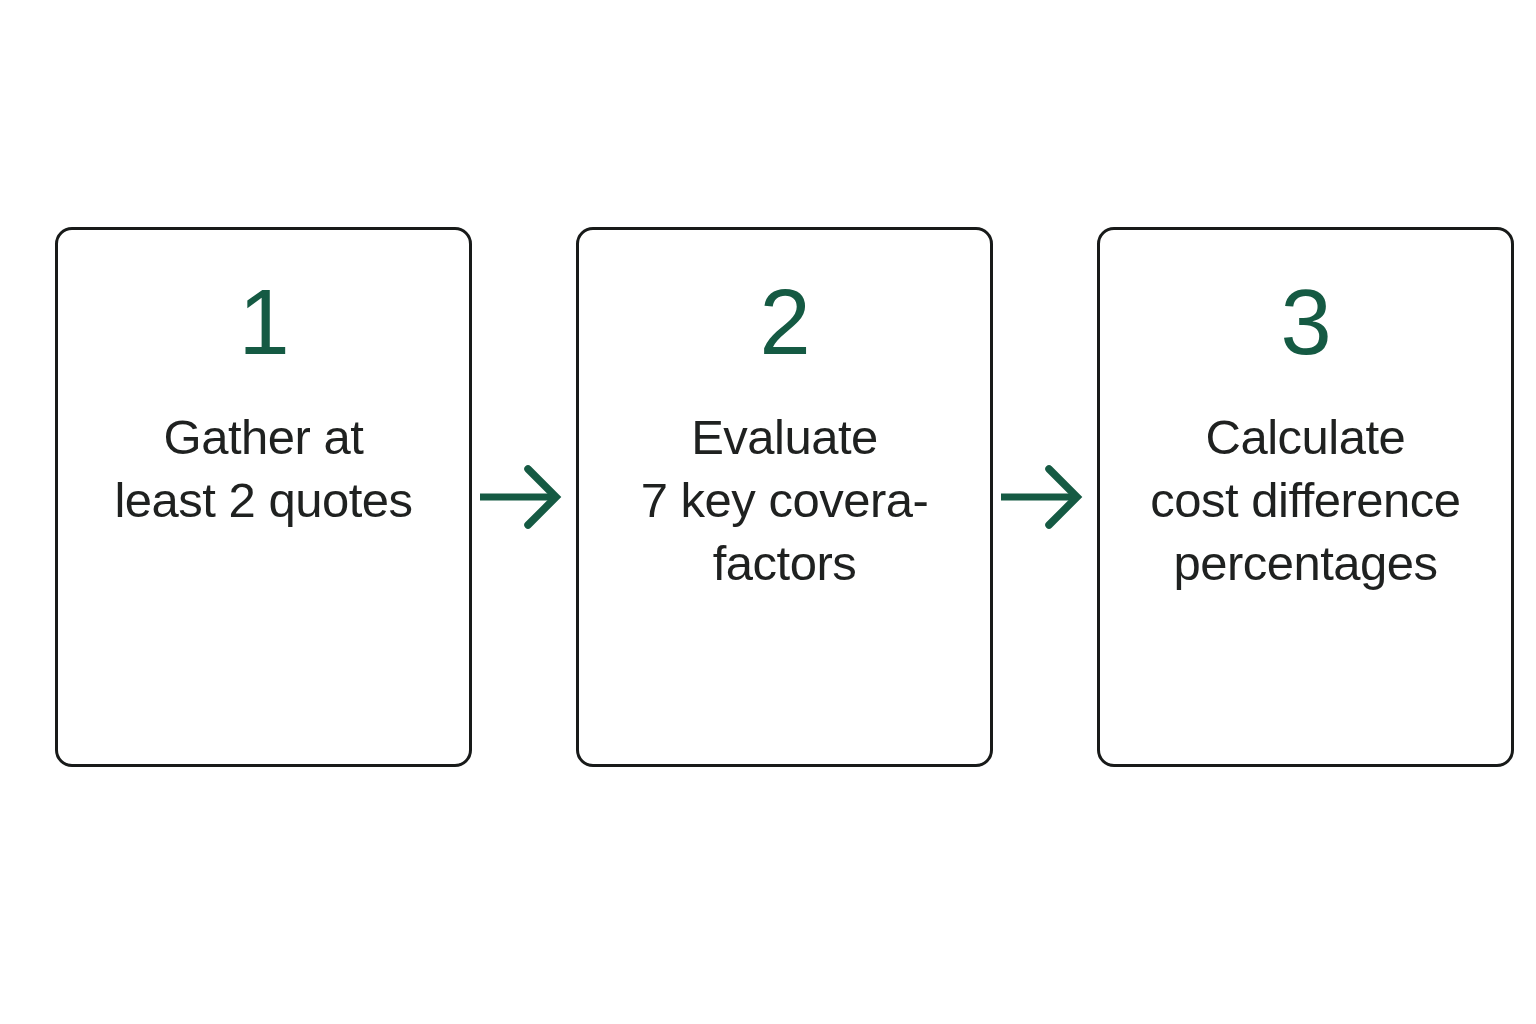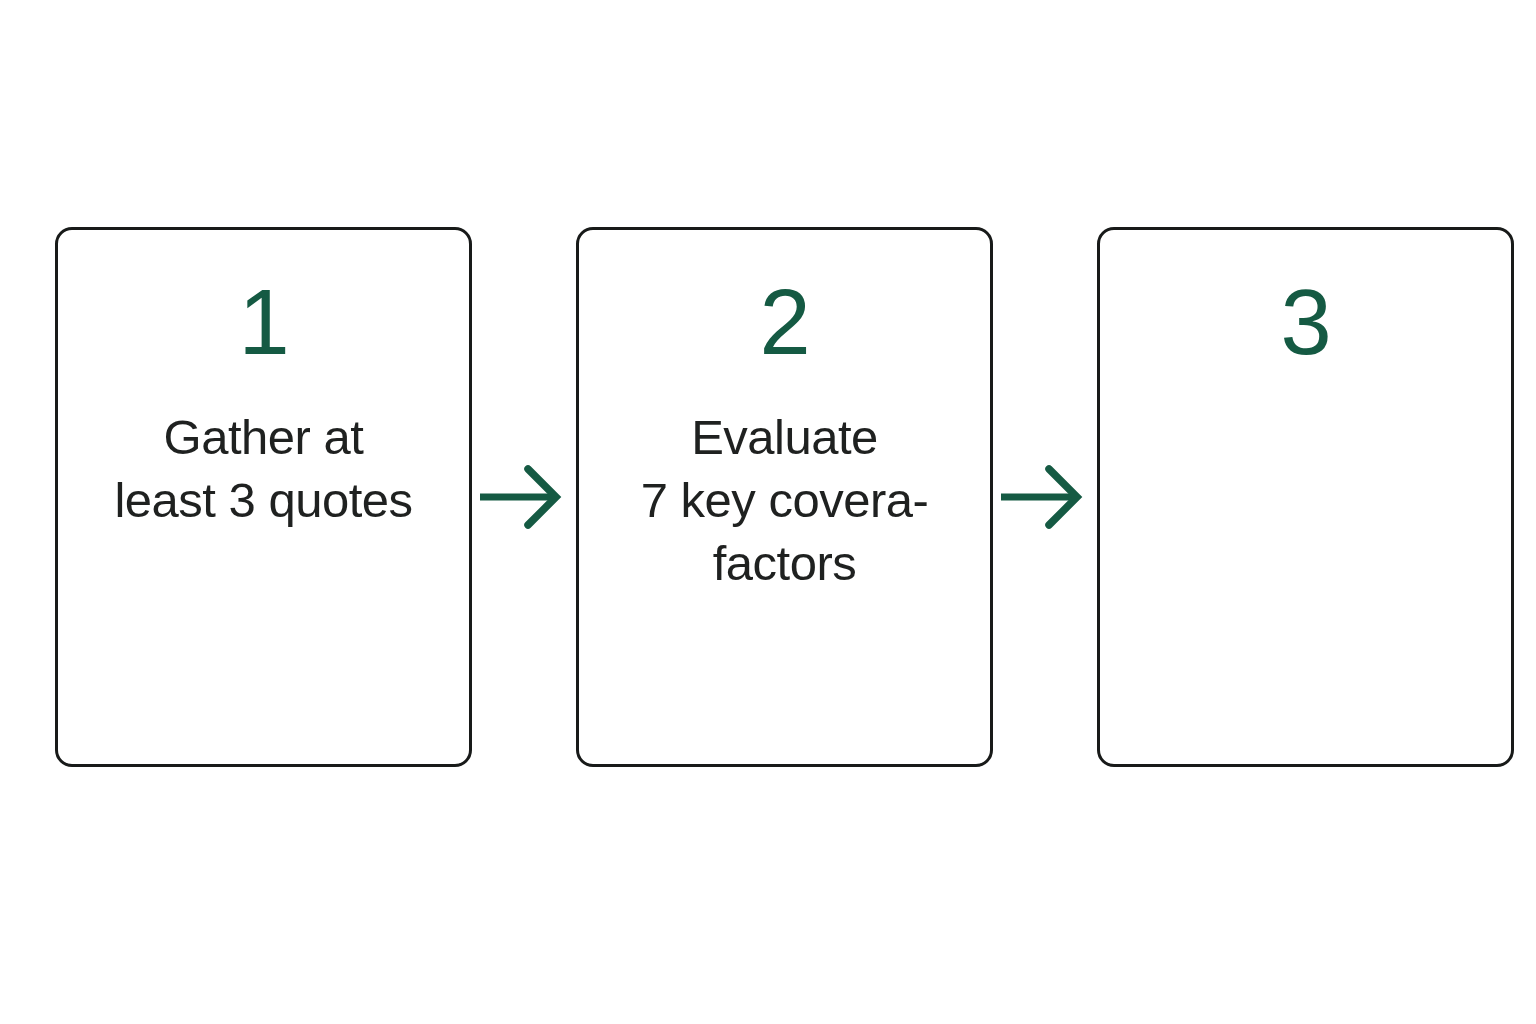--- a/index.html
+++ b/index.html
@@ -94,21 +94,21 @@
 </head>
 <body>
 
 <div id="canvas">
 
   <div class="flow-row">
 
     <div class="step-card">
       <span class="step-number">1</span>
       <span class="step-text">Gather at
-least 3 quotes</span>
+least 2 quotes</span>
     </div>
 
     <div class="arrow-connector">
       <svg viewBox="0 0 88 72">
         <path d="M 0 36 L 72 36" stroke="#155a43" stroke-width="7" fill="none" stroke-linecap="butt"></path>
         <path d="M 48 8 L 76 36 L 48 64" stroke="#155a43" stroke-width="7.5" fill="none" stroke-linecap="round" stroke-linejoin="miter"></path>
       </svg>
     </div>
 
     <div class="step-card">
@@ -120,16 +120,19 @@
 
     <div class="arrow-connector">
       <svg viewBox="0 0 88 72">
         <path d="M 0 36 L 72 36" stroke="#155a43" stroke-width="7" fill="none" stroke-linecap="butt"></path>
         <path d="M 48 8 L 76 36 L 48 64" stroke="#155a43" stroke-width="7.5" fill="none" stroke-linecap="round" stroke-linejoin="miter"></path>
       </svg>
     </div>
 
     <div class="step-card">
       <span class="step-number">3</span>
+      <span class="step-text">Calculate
+cost difference
+percentages</span>
     </div>
 
   </div>
 </div>
 
 </body></html>

